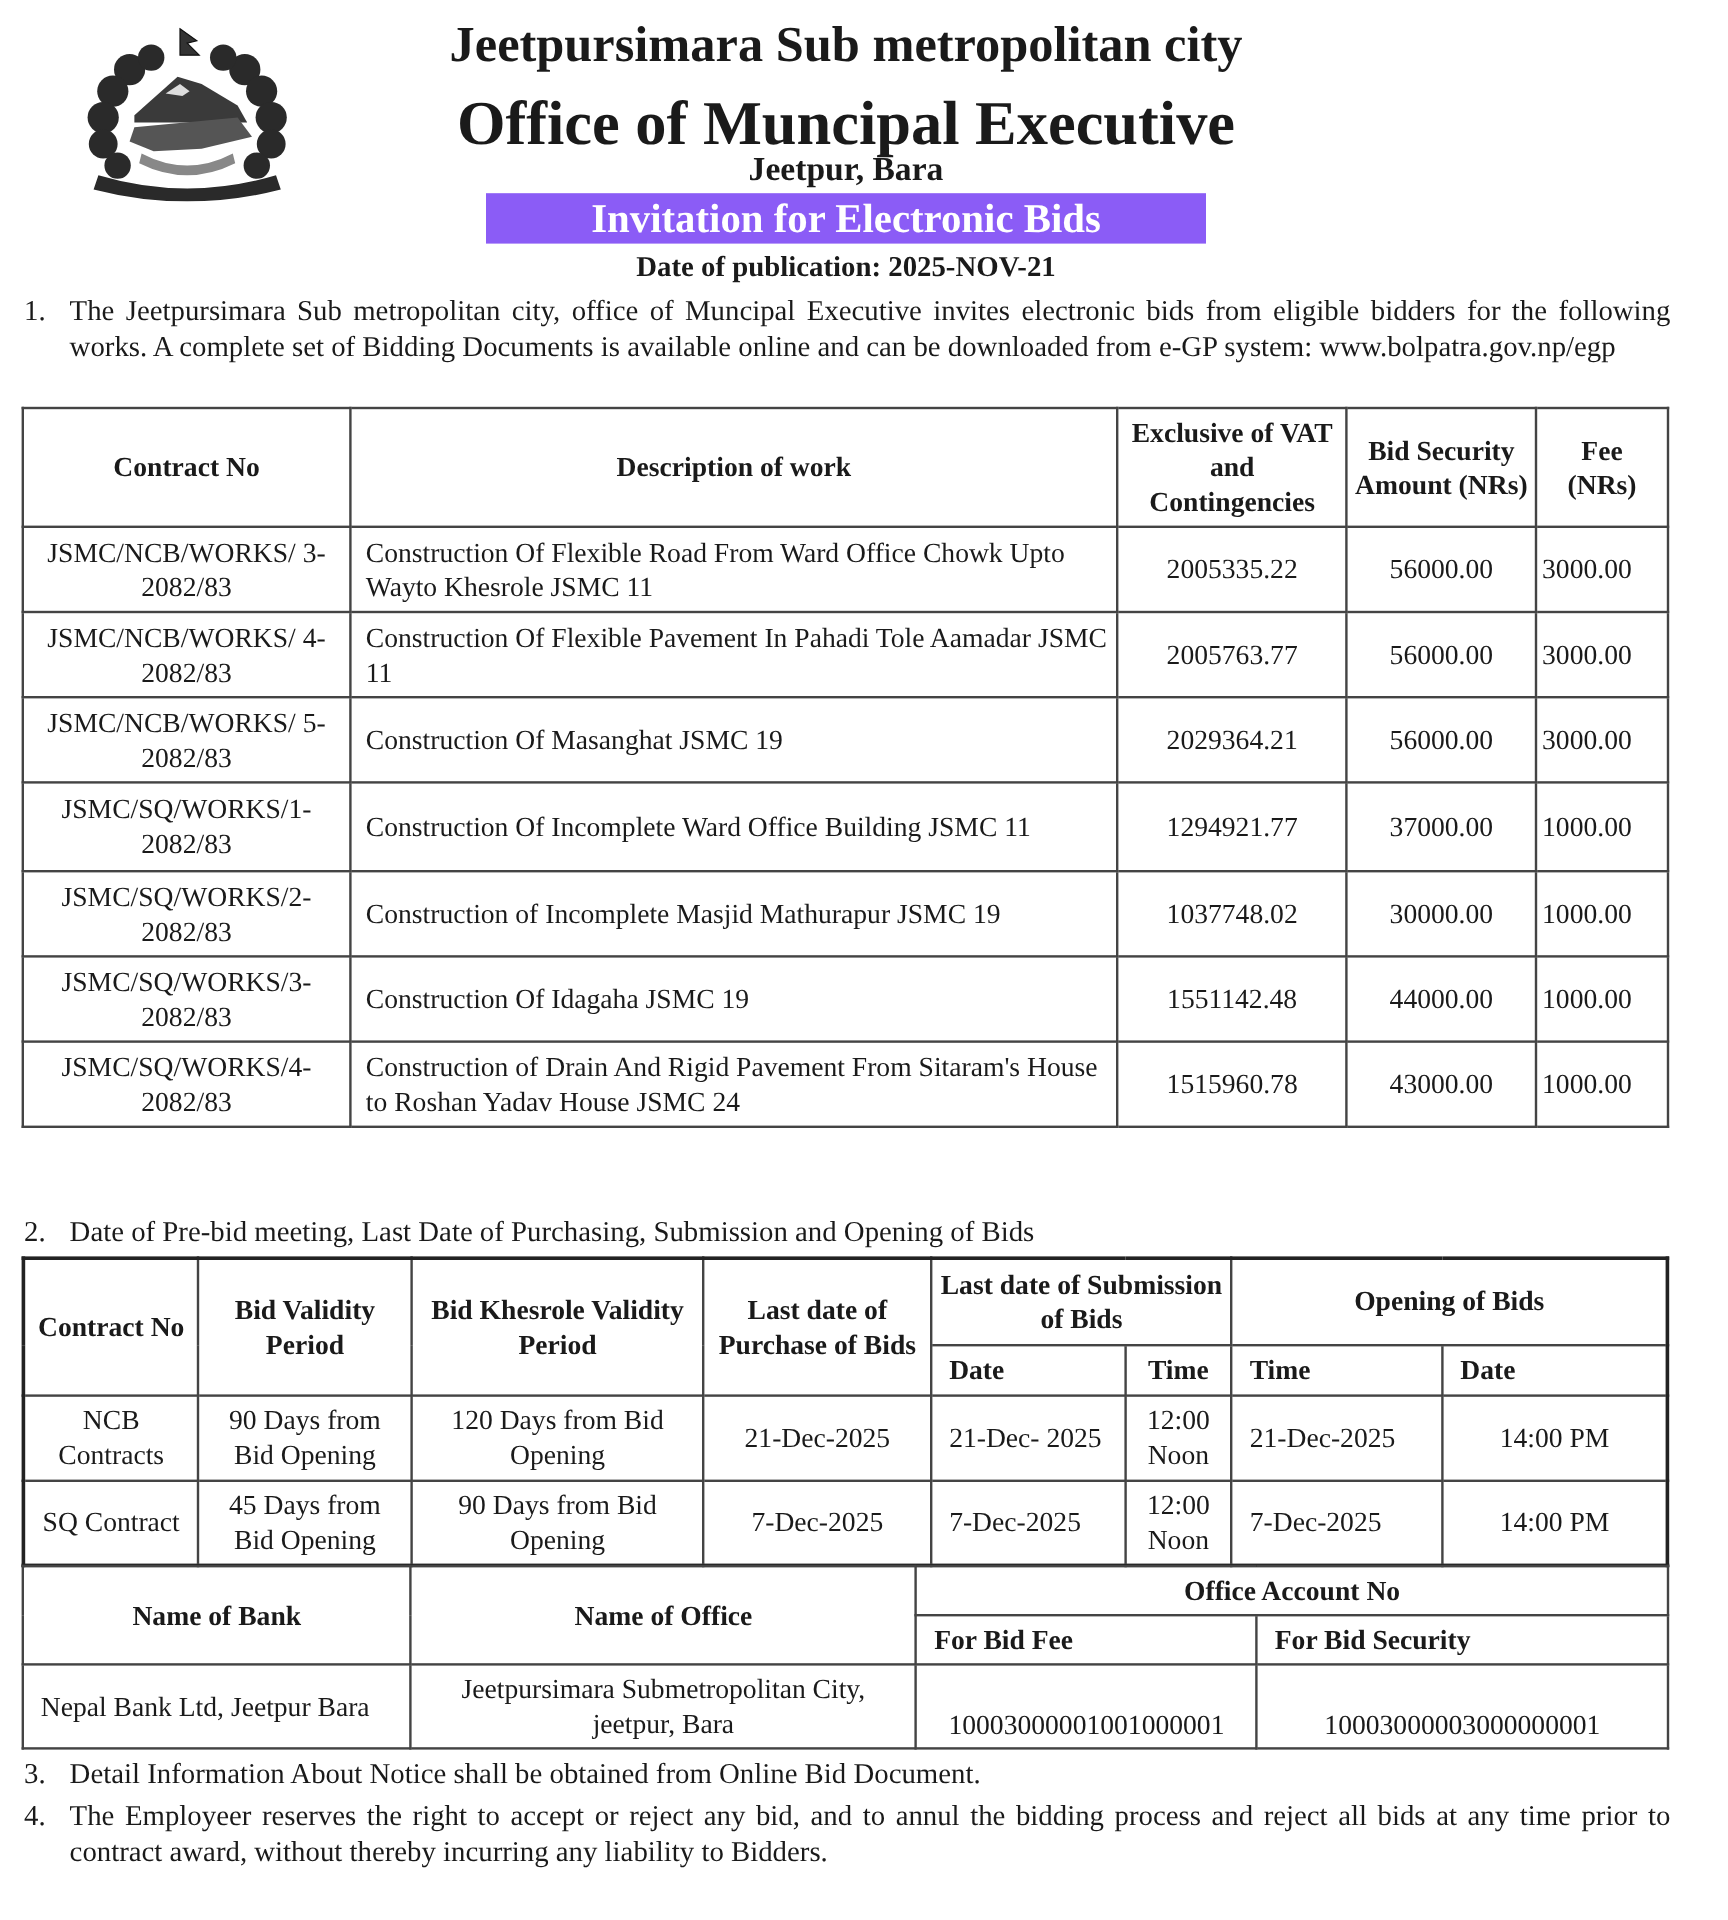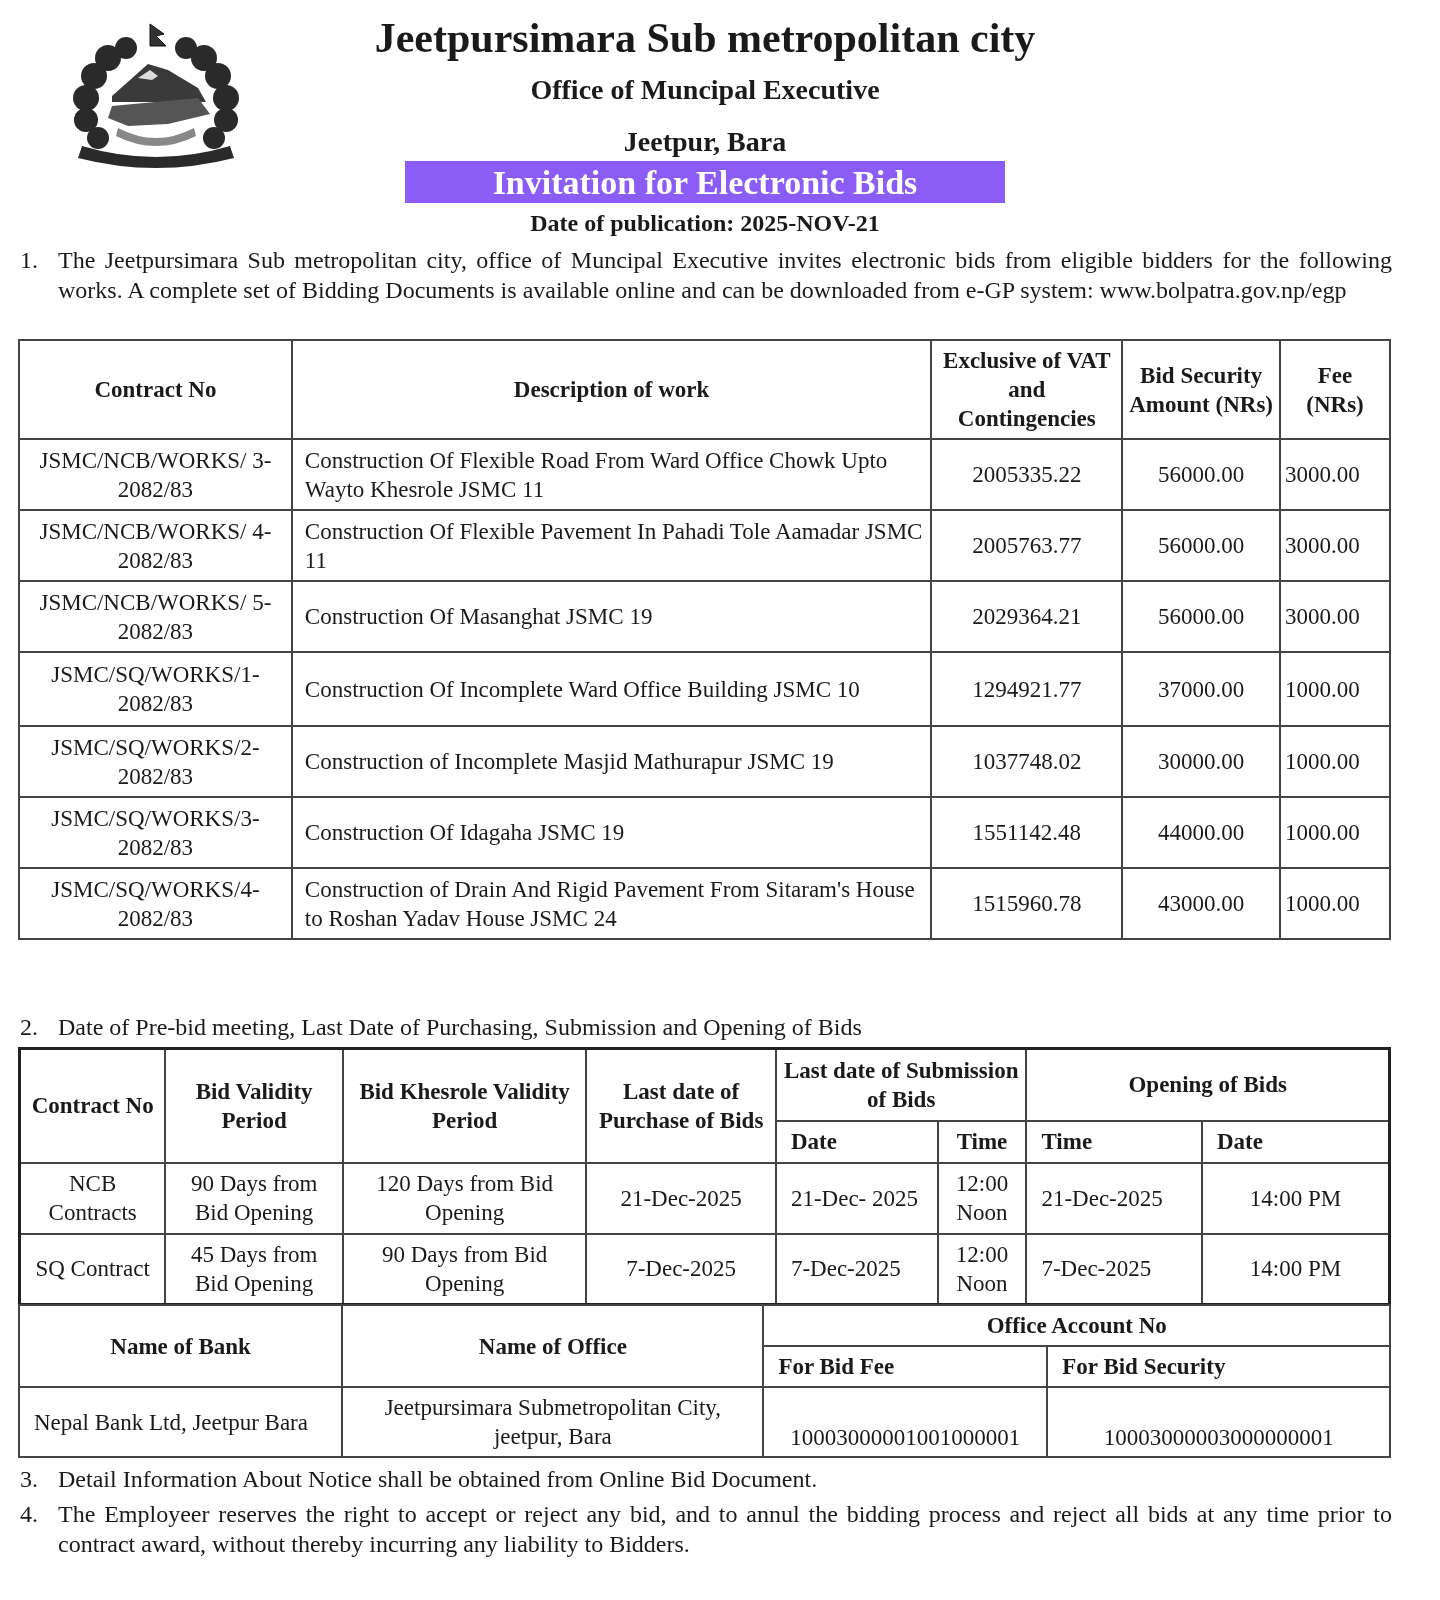--- a/index.html
+++ b/index.html
@@ -1,19 +1,19 @@
 <!DOCTYPE html>
 <html><head>
 <meta charset="utf-8">
 <style>
   html, body { margin:0; padding:0; background:#fff; }
   body { width:1411px; height:1600px; position:relative; font-family:"Liberation Serif","DejaVu Serif",serif; color:#1a1a1a; overflow:hidden; }
   .emblem { position:absolute; left:68px; top:18px; width:176px; height:150px; }
   .h1-wrap { position:absolute; top:14px; left:340px; width:730px; text-align:center; font-weight:bold; font-size:42px; letter-spacing:0px; }
-  .h2-wrap { position:absolute; top:74px; left:340px; width:730px; text-align:center; font-weight:bold; font-size:28px; }
+  .h2-wrap { position:absolute; top:74px; left:340px; width:730px; text-align:center; font-weight:bold; font-size:52px; }
   .h3-wrap { position:absolute; top:126px; left:340px; width:730px; text-align:center; font-weight:bold; font-size:28px; }
   .banner { position:absolute; top:161px; left:405px; width:600px; height:42px; background:#8b5cf6; color:#fff; text-align:center; font-weight:bold; font-size:34px; line-height:44px; }
   .pubdate { position:absolute; top:210px; left:340px; width:730px; text-align:center; font-weight:bold; font-size:24px; }
   .para { position:absolute; left:20px; width:1372px; font-size:24px; line-height:30px; }
   .para .num { position:absolute; left:0; top:0; width:36px; }
   .para .txt { margin-left:38px; text-align:justify; }
   .para .txt.last { text-align-last:left; }
   table { border-collapse:collapse; position:absolute; font-size:23px; }
   td, th { border:2px solid #444; padding:0 6px; }
   th { font-weight:bold; text-align:center; line-height:29px; }
@@ -110,21 +110,21 @@
       </tr>
       <tr style="height: 71px; margin-top: 12px;">
         <td class="c1">JSMC/NCB/WORKS/ 5-2082/83</td>
         <td class="c2">Construction Of Masanghat JSMC 19</td>
         <td class="num">2029364.21</td>
         <td class="num">56000.00</td>
         <td class="fee">3000.00</td>
       </tr>
       <tr style="height: 74px;">
         <td class="c1">JSMC/SQ/WORKS/1- 2082/83</td>
-        <td class="c2">Construction Of Incomplete Ward Office Building JSMC 10</td>
+        <td class="c2">Construction Of Incomplete Ward Office Building JSMC 11</td>
         <td class="num">1294921.77</td>
         <td class="num">37000.00</td>
         <td class="fee">1000.00</td>
       </tr>
       <tr style="height: 71px;">
         <td class="c1">JSMC/SQ/WORKS/2- 2082/83</td>
         <td class="c2">Construction of Incomplete Masjid Mathurapur JSMC 19</td>
         <td class="num">1037748.02</td>
         <td class="num">30000.00</td>
         <td class="fee">1000.00</td>

